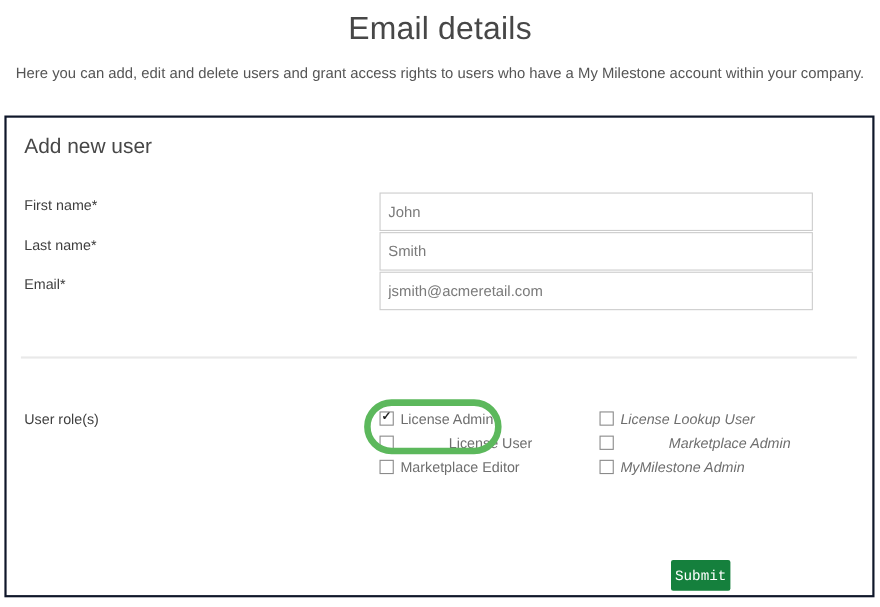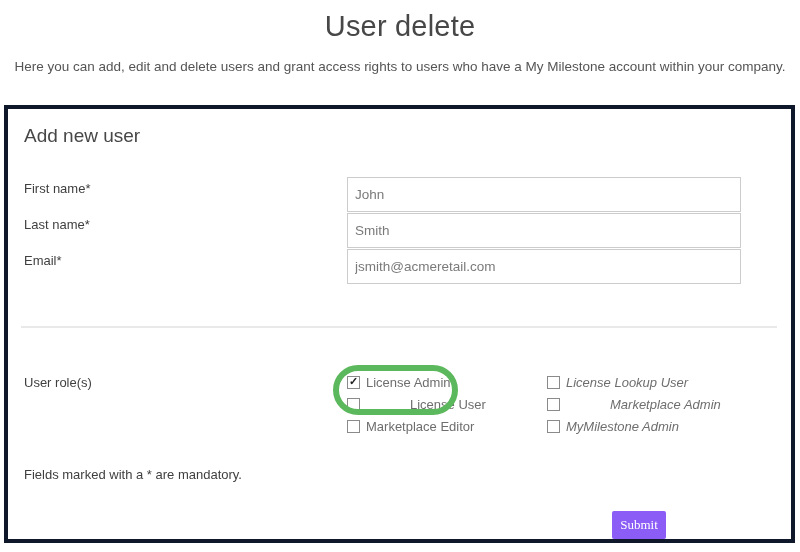--- a/index.html
+++ b/index.html
@@ -26,21 +26,21 @@
     top: 59px; left: 0; right: 0;
     text-align: center;
     font-size: 13.5px;
     color: #555555;
   }
   .panel {
     position: absolute;
     left: 4px; top: 105px;
     width: 791px; height: 438px;
     background: #ffffff;
-    border: 4px solid #0f172a;
+    border: 2px solid #0f172a;
   }
   .panel-heading {
     position: absolute;
     left: 16px; top: 16px;
     font-size: 19px;
     font-weight: 400;
     color: #474747;
   }
   .field-label {
     position: absolute;
@@ -124,41 +124,41 @@
   .note {
     position: absolute;
     left: 16px; top: 358px;
     font-size: 13px;
     color: #3f3f3f;
   }
   .btn {
     position: absolute;
     top: 402px;
     height: 28px;
-    background: #8b5cf6;
+    background: #15803d;
     color: #ffffff;
     border: none;
     border-radius: 2px;
     font-size: 13px;
-    font-family: Liberation Serif, serif;
+    font-family: Liberation Mono, monospace;
     padding: 0 2px;
     cursor: pointer;
     display: inline-flex;
     align-items: center;
     justify-content: center;
   }
   .btn-submit { left: 604px; width: 54px; }
   .btn-back  { left: 668px; width: 76px; }
 </style>
 </head>
 <body>
 
 <div class="page">
 
-  <div class="page-title">User delete</div>
+  <div class="page-title">Email details</div>
   <div class="page-subtitle">Here you can add, edit and delete users and grant access rights to users who have a My Milestone account within your company.</div>
 
   <div class="panel">
 
     <div class="panel-heading">Add new user</div>
 
     <label class="field-label" style="top: 72px;">First name*</label>
     <input class="field-input" style="top: 68px;" type="text" value="John">
 
     <label class="field-label" style="top: 108px;">Last name*</label>
@@ -194,18 +194,17 @@
       <span class="checkbox"></span>
       <span class="role-text">MyMilestone Admin</span>
     </div>
     <div class="role-item role-col2 role-row2">
       <span class="checkbox"></span>
       <span class="role-text">Marketplace Admin</span>
     </div>
 
     <div class="highlight-ring"></div>
 
-    <div class="note">Fields marked with a * are mandatory.</div>
 
     <button class="btn btn-submit">Submit</button>
 
   </div>
 </div>
 
 </body></html>

